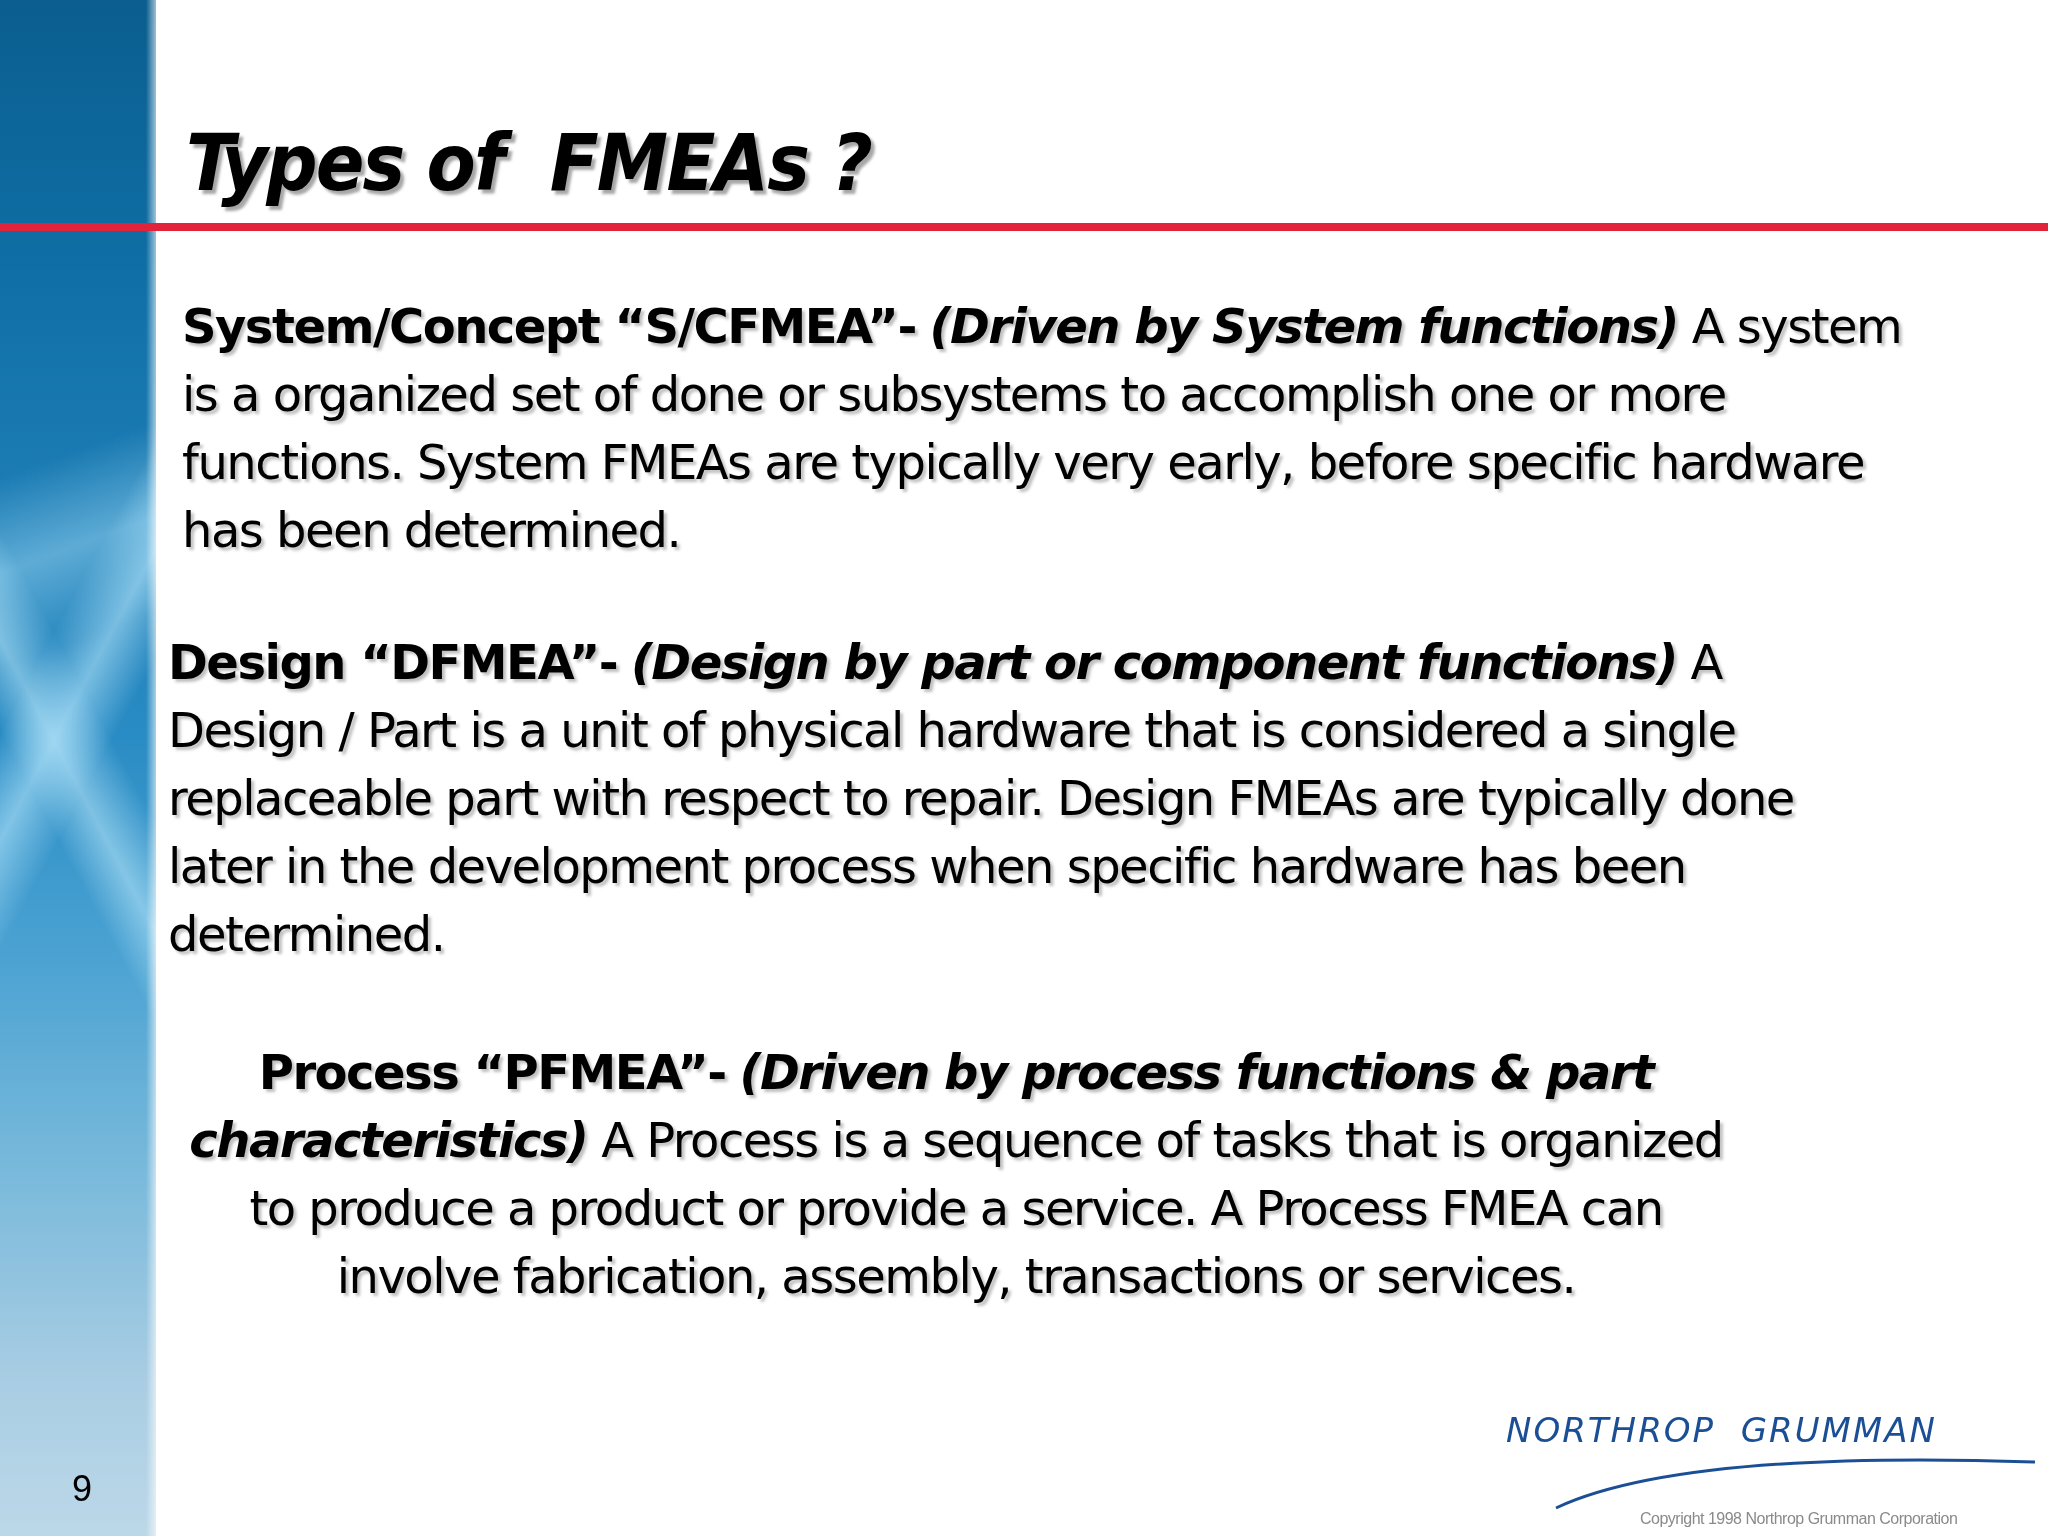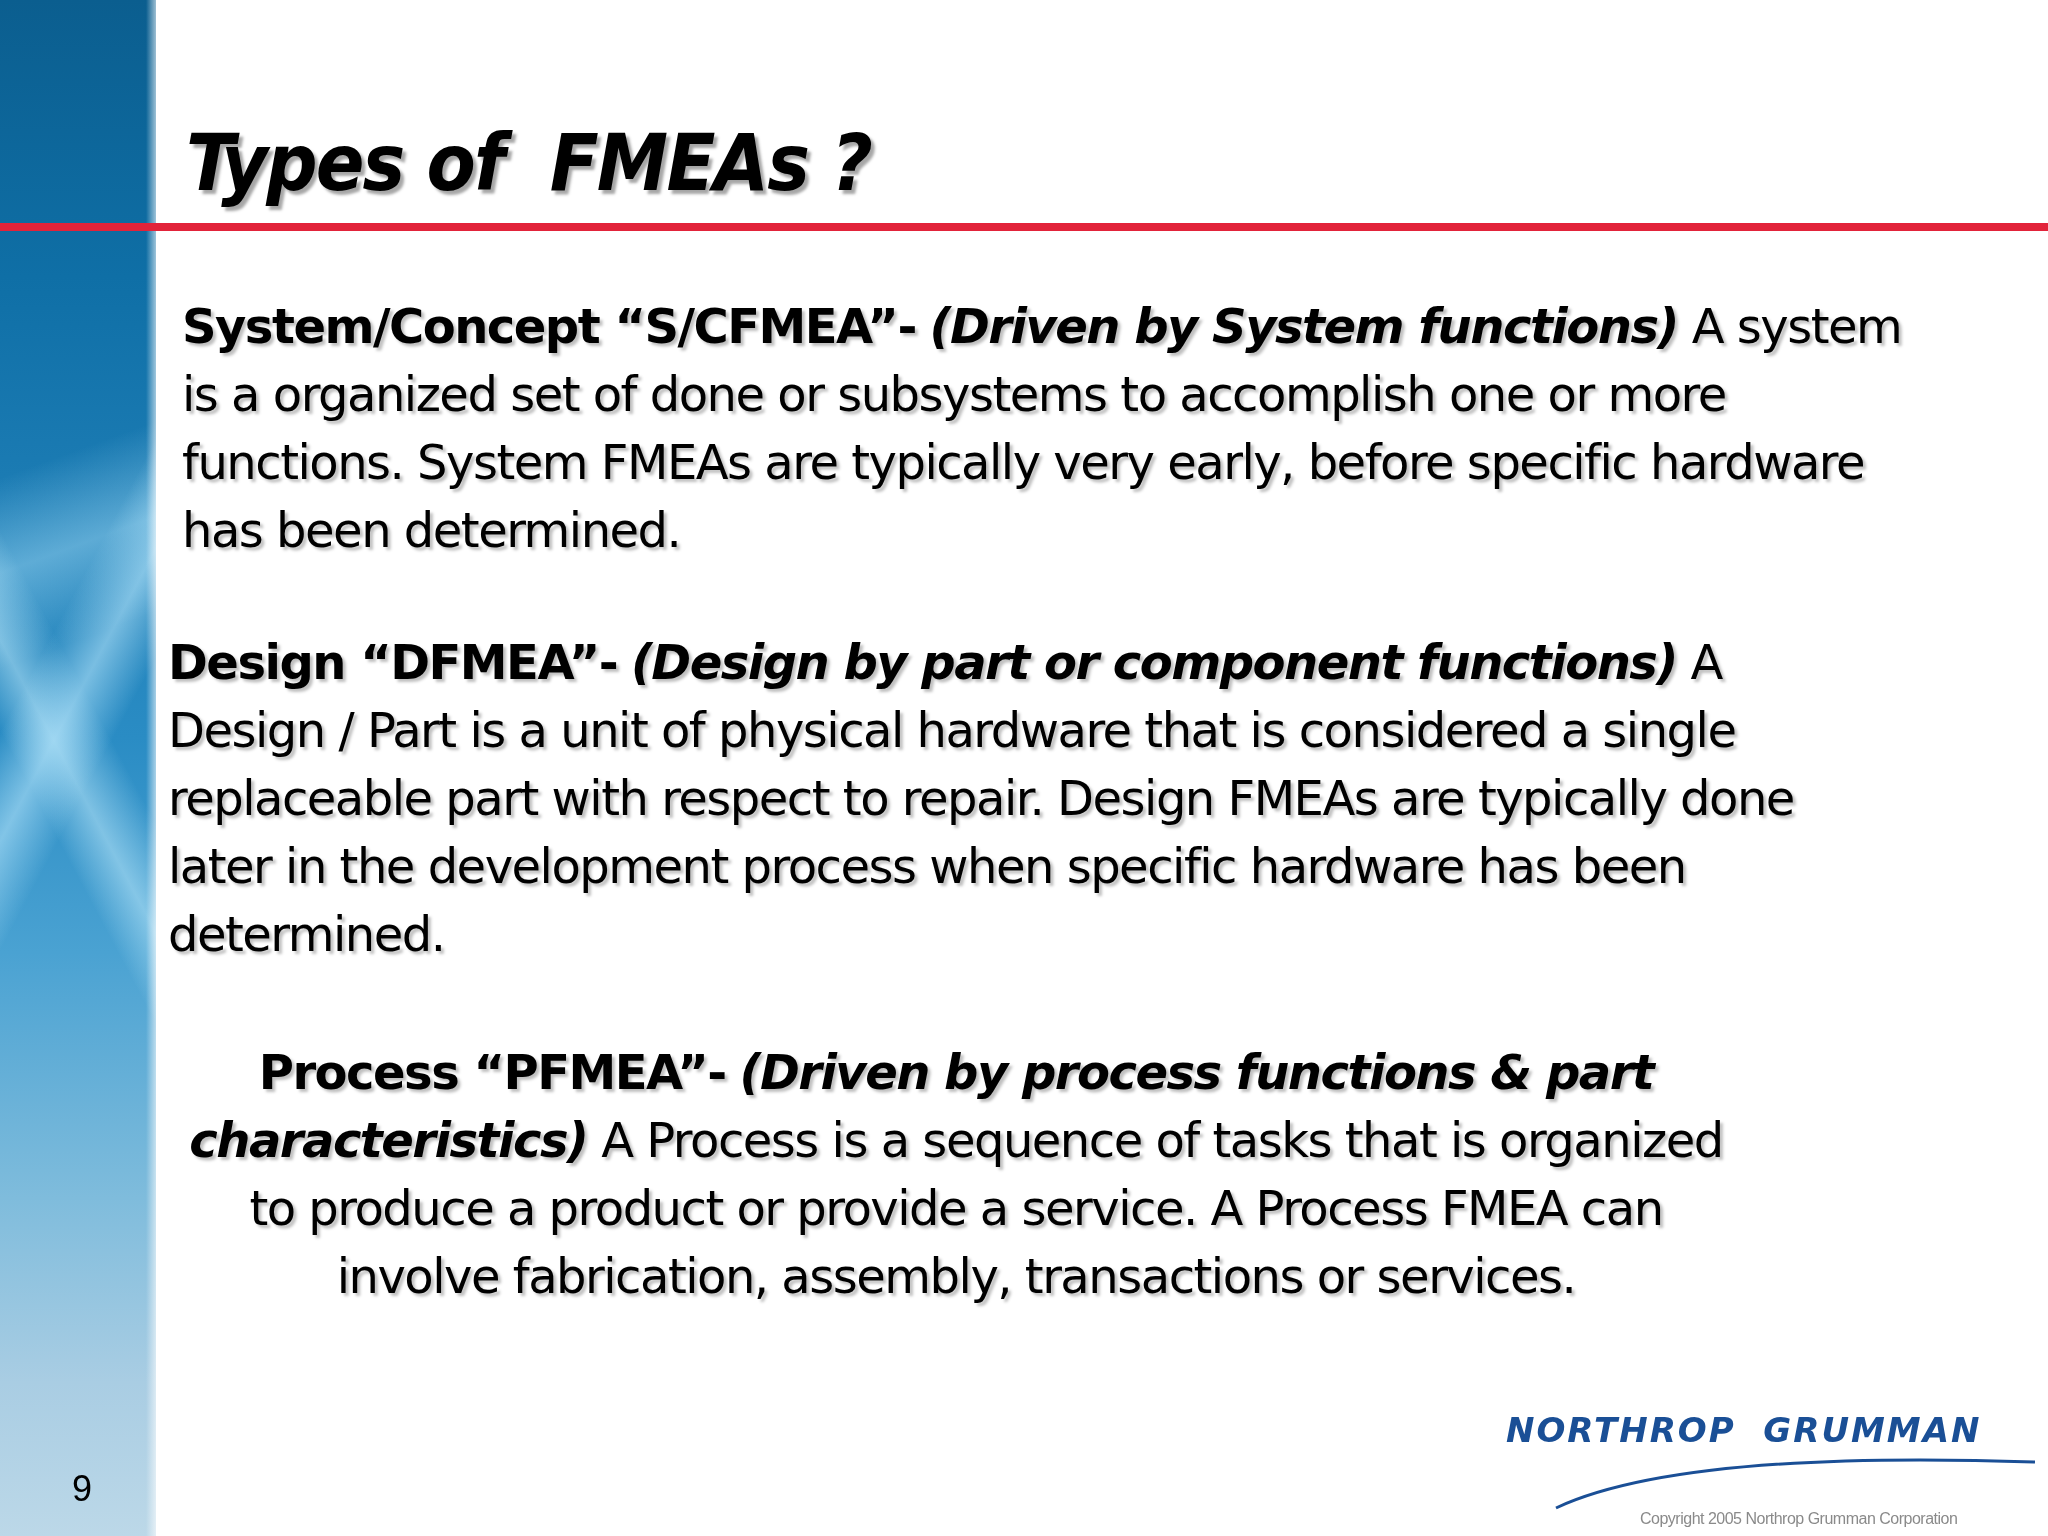--- a/index.html
+++ b/index.html
@@ -45,21 +45,21 @@
   .p3 { left: 176px; top: 1038px; width: 1560px; text-align: center; }
   .page-num {
     position: absolute; left: 72px; top: 1468px; font-size: 36px; color: #000;
     font-family: "Liberation Sans", sans-serif;
   }
   .logo {
     position: absolute; left: 1500px; top: 1410px; width: 540px; height: 120px;
   }
   .logo-text {
     position: absolute; left: 6px; top: 0; font-family: "DejaVu Sans", sans-serif;
-    font-weight: bold; font-style: italic; font-size: 34px; color: #1a4f96;
+    font-weight: normal; font-style: italic; font-size: 34px; color: #1a4f96;
     letter-spacing: 2px; white-space: pre;
   }
   .logo svg { position: absolute; left: 0; top: 0; }
   .copyright {
     position: absolute; left: 140px; top: 100px; font-size: 16px; color: #8a8a8a;
     font-family: "Liberation Sans", sans-serif; letter-spacing: -0.5px; white-space: nowrap;
   }
 </style>
 </head>
 <body>
@@ -87,14 +87,14 @@
   <span>A Process is a sequence of tasks that is organized to produce a product or provide a service. A Process FMEA can involve fabrication, assembly, transactions or services.</span>
 </div>
 
 <div class="page-num">9</div>
 
 <div class="logo">
   <div class="logo-text">NORTHROP  GRUMMAN</div>
   <svg width="540" height="120">
     <path d="M 56 98 Q 180 40 535 52" stroke="#1a4f96" stroke-width="3" fill="none"></path>
   </svg>
-  <div class="copyright">Copyright 2005 Northrop Grumman Corporation</div>
+  <div class="copyright">Copyright 1998 Northrop Grumman Corporation</div>
 </div>
 
 </body></html>

